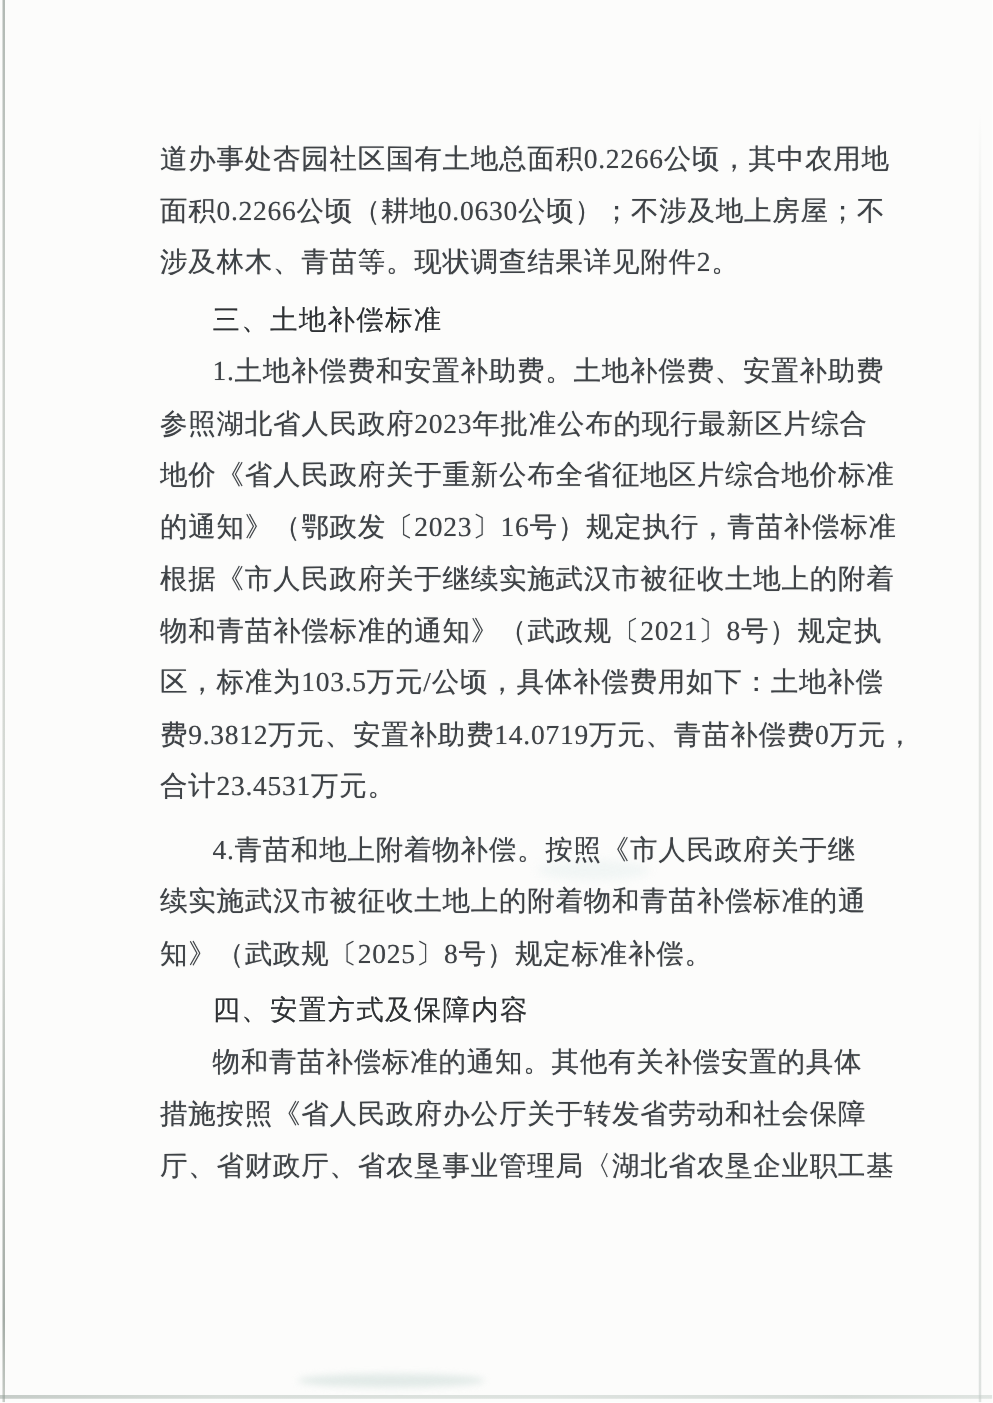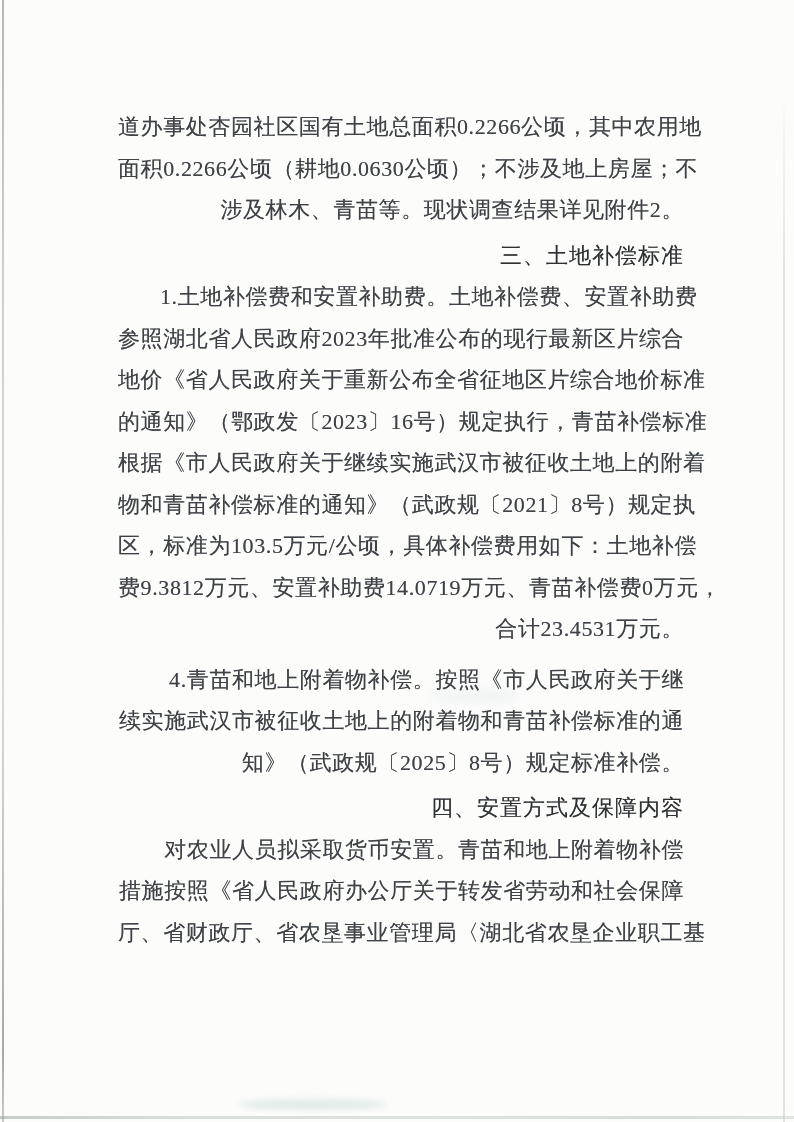--- a/index.html
+++ b/index.html
@@ -10,24 +10,23 @@
   .paper {
     position: relative;
     width: 794px;
     height: 1122px;
     background: var(--paper, #fcfcfb);
     overflow: hidden;
     font-family: "Liberation Serif", "DejaVu Serif", serif;
   }
   .content {
     position: absolute;
-    left: 118px;
+    left: 128px;
     top: 106px;
     width: 566px;
-    text-align: right;
   }
   .line {
     height: 41.5px;
     line-height: 41.5px;
     font-size: 22px;
     letter-spacing: 0.6px;
     white-space: nowrap;
     color: var(--ink, #3e4246);
     text-shadow: 0 0 0.6px rgba(62, 66, 70, 0.55);
   }
@@ -103,17 +102,17 @@
       <div class="line">的通知》（鄂政发〔2023〕16号）规定执行，青苗补偿标准</div>
       <div class="line">根据《市人民政府关于继续实施武汉市被征收土地上的附着</div>
       <div class="line">物和青苗补偿标准的通知》（武政规〔2021〕8号）规定执</div>
       <div class="line">区，标准为103.5万元/公顷，具体补偿费用如下：土地补偿</div>
       <div class="line">费9.3812万元、安置补助费14.0719万元、青苗补偿费0万元，</div>
       <div class="line">合计23.4531万元。</div>
       <div class="line indent sp-md">4.青苗和地上附着物补偿。按照《市人民政府关于继</div>
       <div class="line">续实施武汉市被征收土地上的附着物和青苗补偿标准的通</div>
       <div class="line">知》（武政规〔2025〕8号）规定标准补偿。</div>
       <div class="line heading indent sp-sm">四、安置方式及保障内容</div>
-      <div class="line indent">对农业人员拟采取货币安置。青苗和地上附着物补偿</div>
+      <div class="line indent">物和青苗补偿标准的通知。其他有关补偿安置的具体</div>
       <div class="line">措施按照《省人民政府办公厅关于转发省劳动和社会保障</div>
       <div class="line">厅、省财政厅、省农垦事业管理局〈湖北省农垦企业职工基</div>
     </div>
 </div>
 
 </body></html>

